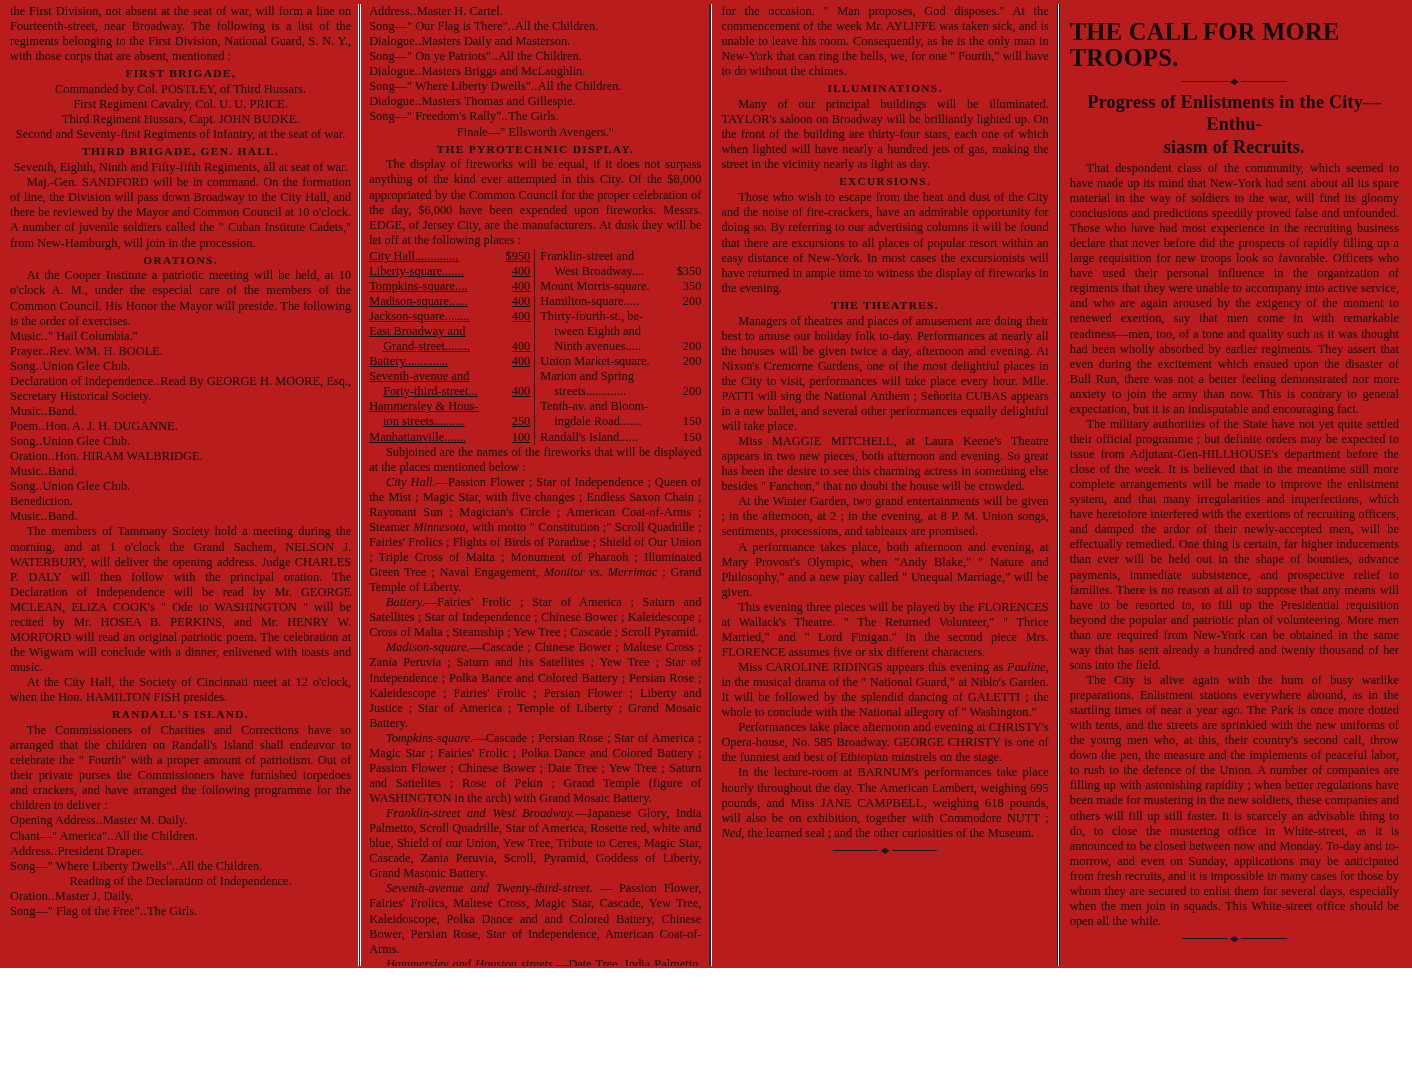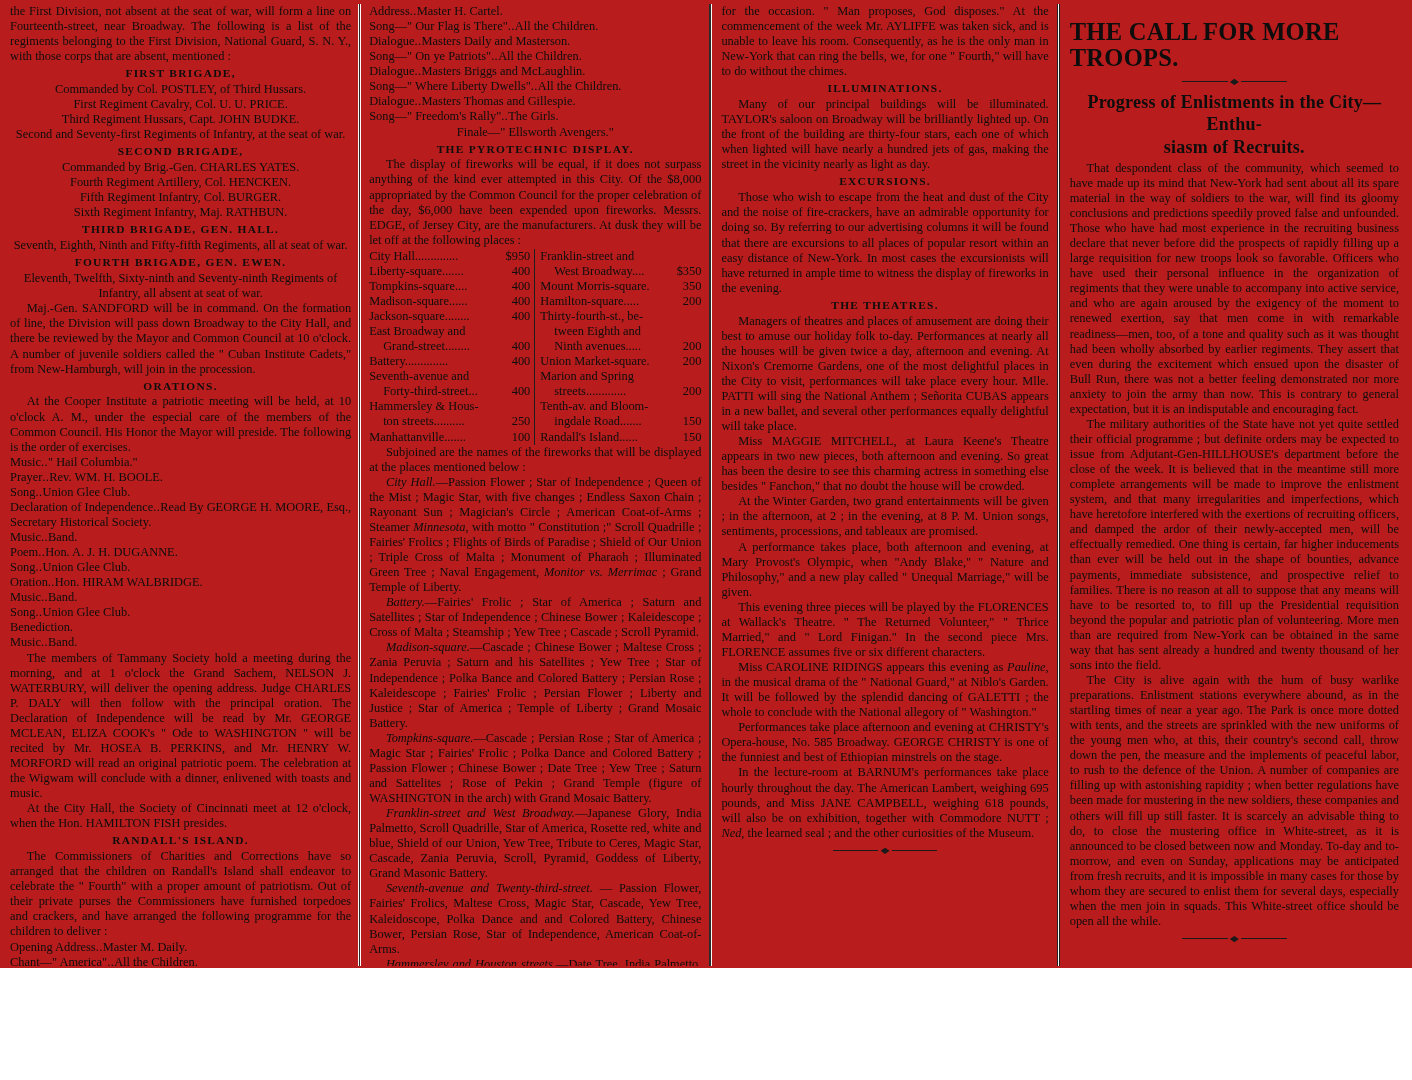--- a/index.html
+++ b/index.html
@@ -133,21 +133,21 @@
 
   
   .fw-table {
     display: flex;
     text-indent: 0;
     margin-top: 1px;
     font-size: 12.4px;
     line-height: 1.215;
   }
   .fw-col { flex: 1 1 50%; }
-  .fw-col.left { padding-right: 4px; border-right: 1.3px solid #1d1d1d; }
+  .fw-col.left { padding-right: 4px; border-right: 1.3px solid #1d1d1d; text-decoration: underline; }
   .fw-col.right { padding-left: 5px; }
   .fw-row { display: flex; white-space: nowrap; }
   .fw-row .nm { flex: 1 1 auto; overflow: hidden; }
   .fw-row .amt { flex: 0 0 auto; padding-left: 3px; }
   .fw-row .cont { padding-left: 14px; }
 </style>
 </head>
 <body>
 
 <div class="page">
@@ -157,37 +157,26 @@
     <p class="noind"><span>the First Division, not absent at the seat of war, will form a line on Fourteenth-street, near Broadway. The following is a list of the regiments belonging to the First Division, National Guard, S. N. Y., with those corps that are absent, mentioned :</span></p>
 
     <div>
       <div class="hd hd-sp">FIRST BRIGADE,</div>
       <p class="ctr">Commanded by Col. POSTLEY, of Third Hussars.</p>
       <p class="ctr">First Regiment Cavalry, Col. U. U. PRICE.</p>
       <p class="ctr">Third Regiment Hussars, Capt. JOHN BUDKE.</p>
       <p class="ctr">Second and Seventy-first Regiments of Infantry, at the seat of war.</p>
     </div>
 
-    <div>
-      <div class="hd hd-sp">SECOND BRIGADE,</div>
-      <p class="ctr">Commanded by Brig.-Gen. CHARLES YATES.</p>
-      <p class="ctr">Fourth Regiment Artillery, Col. HENCKEN.</p>
-      <p class="ctr">Fifth Regiment Infantry, Col. BURGER.</p>
-      <p class="ctr">Sixth Regiment Infantry, Maj. RATHBUN.</p>
-    </div>
 
     <div>
       <div class="hd hd-sp">THIRD BRIGADE, GEN. HALL.</div>
       <p class="ctr">Seventh, Eighth, Ninth and Fifty-fifth Regiments, all at seat of war.</p>
     </div>
 
-    <div>
-      <div class="hd hd-sp">FOURTH BRIGADE, GEN. EWEN.</div>
-      <p class="ctr">Eleventh, Twelfth, Sixty-ninth and Seventy-ninth Regiments of Infantry, all absent at seat of war.</p>
-    </div>
 
     <p>Maj.-Gen. SANDFORD will be in command. On the formation of line, the Division will pass down Broadway to the City Hall, and there be reviewed by the Mayor and Common Council at 10 o'clock. A number of juvenile soldiers called the " Cuban Institute Cadets," from New-Hamburgh, will join in the procession.</p>
 
     <div class="hd hd-sp">ORATIONS.</div>
     <p>At the Cooper Institute a patriotic meeting will be held, at 10 o'clock A. M., under the especial care of the members of the Common Council. His Honor the Mayor will preside. The following is the order of exercises.</p>
 
     <div id="cooper-prog">
         <p class="prog"><span>Music</span><span class="lead">..</span><span>" Hail Columbia."</span></p>
         <p class="prog"><span>Prayer</span><span class="lead">..</span><span>Rev. WM. H. BOOLE.</span></p>
         <p class="prog"><span>Song</span><span class="lead">..</span><span>Union Glee Club.</span></p>

